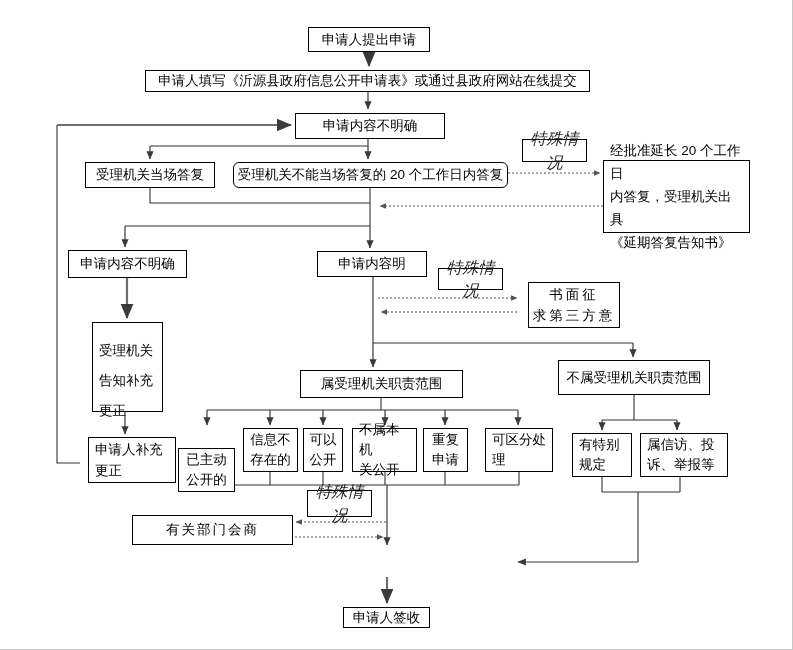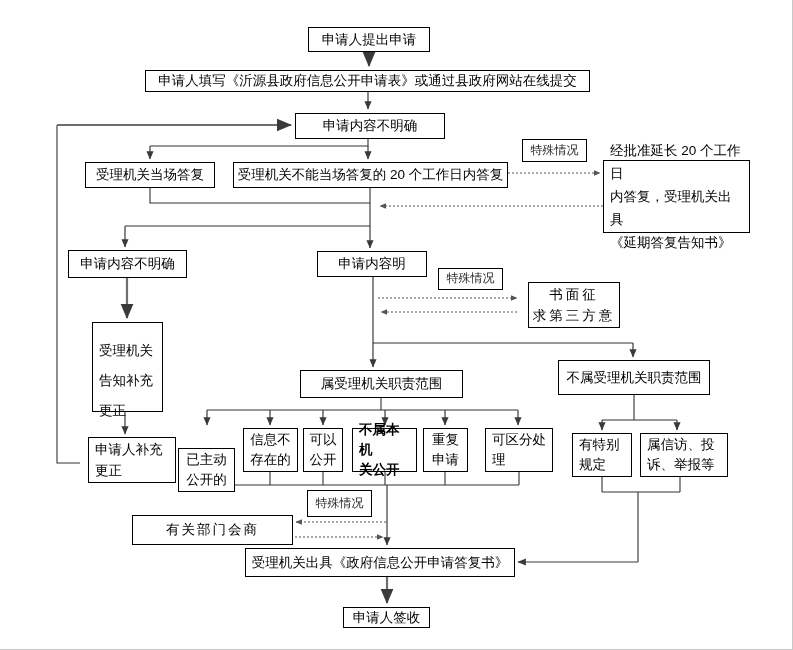--- a/index.html
+++ b/index.html
@@ -8,21 +8,21 @@
     font-family:"Liberation Sans",sans-serif;color:#000;overflow:hidden;
     border-right:1px solid #c8c8c8;border-bottom:1px solid #c8c8c8;box-sizing:border-box;
   }
   .box{
     position:absolute;box-sizing:border-box;border:1px solid #000;background:#fff;
     display:flex;align-items:center;justify-content:center;text-align:center;
     font-size:13.5px;line-height:1.45;padding:1px 3px;white-space:pre-line;
   }
   .left{justify-content:flex-start;text-align:left;padding:2px 6px;}
   .top{align-items:flex-start;}
-  .small{font-size:12px;color:#222;}
+  .small{font-size:16px;color:#222;font-style:italic;}
   .lh20{line-height:20px;}
   .lh21{line-height:21px;margin-left:8px;}
   .lh23{line-height:23px;}
   .lh30{line-height:30px;padding-top:13px;}
   .sp3{letter-spacing:3px;}
   svg.wires{position:absolute;left:0;top:0;width:793px;height:650px;pointer-events:none;}
   .ln{stroke:#333;stroke-width:1.1;fill:none;}
   .ar{stroke:#3a3a3a;stroke-width:1.2;fill:none;}
   .thick{stroke:#6e6e6e;stroke-width:2.2;}
   .dot{stroke:#555;stroke-width:1;fill:none;stroke-dasharray:2,2;}
@@ -97,21 +97,21 @@
   </svg>
 
   <div class="box" style="left:308px;top:27px;width:122px;height:25px;">申请人提出申请</div>
 
   <div class="box" style="left:145px;top:70px;width:445px;height:22px;">申请人填写《沂源县政府信息公开申请表》或通过县政府网站在线提交</div>
 
   <div class="box" style="left:295px;top:113px;width:150px;height:26px;">申请内容不明确</div>
 
   <div class="box" style="left:85px;top:162px;width:130px;height:26px;">受理机关当场答复</div>
 
-  <div class="box" style="left:233px;top:162px;width:275px;height:26px;">受理机关不能当场答复的 20 个工作日内答复</div>
+  <div class="box" style="left:233px;top:162px;width:275px;height:26px;border-radius:6px;">受理机关不能当场答复的 20 个工作日内答复</div>
 
   <div class="box small" style="left:522px;top:139px;width:65px;height:23px;">特殊情况</div>
 
   <div class="box left lh23" style="left:603px;top:160px;width:147px;height:73px;">经批准延长 20 个工作日<br>内答复，受理机关出具<br>《延期答复告知书》</div>
 
   <div class="box" style="left:68px;top:250px;width:119px;height:28px;">申请内容不明确</div>
 
   <div class="box" style="left:317px;top:251px;width:110px;height:26px;">申请内容明</div>
 
   <div class="box small" style="left:438px;top:268px;width:65px;height:22px;">特殊情况</div>
@@ -125,31 +125,30 @@
   <div class="box" style="left:300px;top:370px;width:163px;height:28px;">属受理机关职责范围</div>
 
   <div class="box" style="left:558px;top:360px;width:152px;height:35px;">不属受理机关职责范围</div>
 
   <div class="box lh20" style="left:178px;top:428px;width:57px;height:44px;margin-top:20px;">已主动<br>公开的</div>
 
   <div class="box lh20" style="left:243px;top:428px;width:55px;height:44px;">信息不<br>存在的</div>
 
   <div class="box lh20" style="left:303px;top:428px;width:40px;height:44px;">可以<br>公开</div>
 
-  <div class="box left lh20" style="left:352px;top:428px;width:65px;height:44px;font-weight:bold;">不属本机<br>关公开</div>
+  <div class="box left lh20" style="left:352px;top:428px;width:65px;height:44px;">不属本机<br>关公开</div>
 
   <div class="box lh20" style="left:423px;top:428px;width:45px;height:44px;">重复<br>申请</div>
 
   <div class="box left lh20" style="left:485px;top:428px;width:68px;height:44px;">可区分处<br>理</div>
 
   <div class="box left lh20" style="left:572px;top:433px;width:60px;height:44px;">有特别<br>规定</div>
 
   <div class="box left lh20" style="left:640px;top:433px;width:88px;height:44px;">属信访、投<br>诉、举报等</div>
 
   <div class="box small" style="left:307px;top:490px;width:65px;height:27px;">特殊情况</div>
 
   <div class="box" style="left:132px;top:515px;width:161px;height:30px;letter-spacing:2px;">有关部门会商</div>
 
-  <div class="box" style="left:245px;top:548px;width:270px;height:29px;">受理机关出具《政府信息公开申请答复书》</div>
 
   <div class="box" style="left:343px;top:607px;width:87px;height:21px;">申请人签收</div>
 
 </div>
 
 </body></html>

